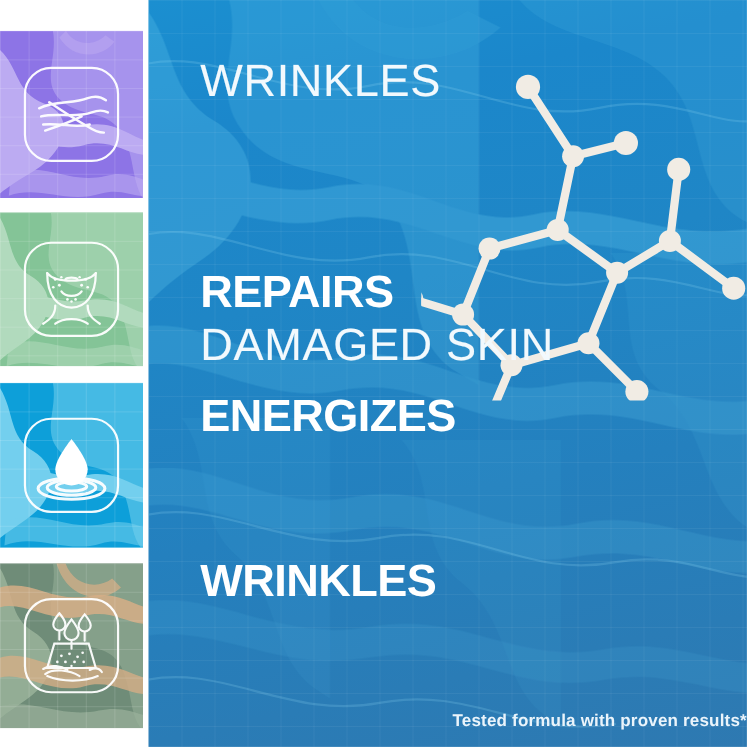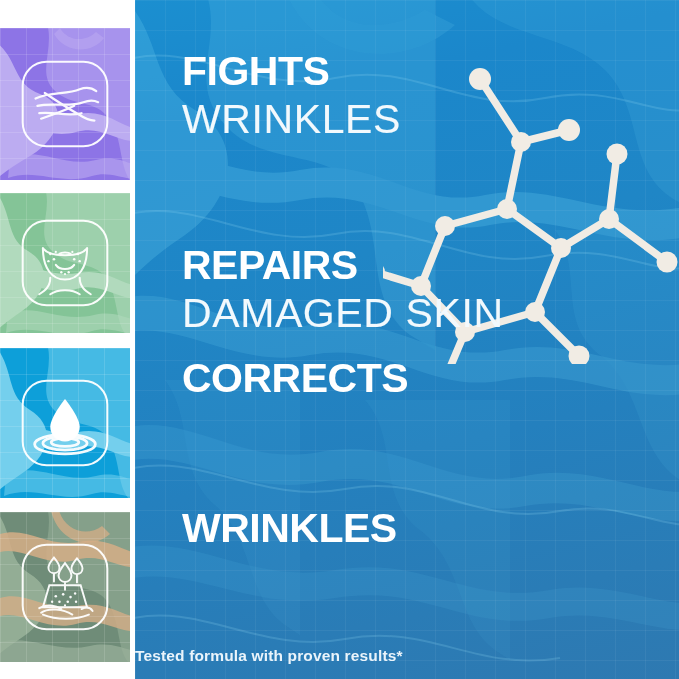--- a/index.html
+++ b/index.html
@@ -42,21 +42,21 @@
   .claim .big{display:block;font-weight:bold;color:#ffffff;
       font-size:41px;line-height:46px;letter-spacing:-0.5px;}
   .claim .sub{display:block;color:#f2f9fd;font-weight:300;
       font-size:41px;line-height:50px;letter-spacing:0.6px;text-align:center;
       -webkit-text-stroke:0.2px rgba(255,255,255,.5);}
   #claim-0{top:48px;}
   #claim-1{top:202px;margin-top:40px;}
   #claim-2{top:355px;}
   #claim-3{top:505px;}
 
-  #footnote{position:absolute;left:0;right:16px;bottom:14px;text-align:left;
+  #footnote{position:absolute;left:0;right:0;bottom:14px;text-align:right;
       color:#eaf4fb;font-size:15.5px;font-weight:bold;letter-spacing:0.15px;}
 </style>
 </head>
 <body>
 
 <div id="poster">
 
   <div class="tile" id="tile-wrinkles">
     <div class="tile-bg" style="background:#8d74e6"></div>
     <svg class="ripples" viewBox="0 0 130 152" preserveAspectRatio="none">
@@ -240,29 +240,28 @@
         <circle cx="234" cy="110" r="10.5"></circle>
         <circle cx="284" cy="218" r="10.5"></circle>
         <circle cx="152" cy="268" r="10"></circle>
         <circle cx="196" cy="312" r="10.5"></circle>
         <circle cx="82" cy="288" r="10"></circle>
       </g>
     </svg>
 
     <div class="claims">
       <div class="claim" id="claim-0">
-        <span class="big">FIGHTS</span>
         <span class="sub">WRINKLES</span>
       </div>
       <div class="claim" id="claim-1">
         <span class="big">REPAIRS</span>
         <span class="sub">DAMAGED SKIN</span>
       </div>
       <div class="claim" id="claim-2">
-        <span class="big">CORRECTS</span>
+        <span class="big">ENERGIZES</span>
       </div>
       <div class="claim" id="claim-3">
         <span class="big">WRINKLES</span>
       </div>
     </div>
 
     <div id="footnote">Tested formula with proven results*</div>
   </div>
 
 </div>

